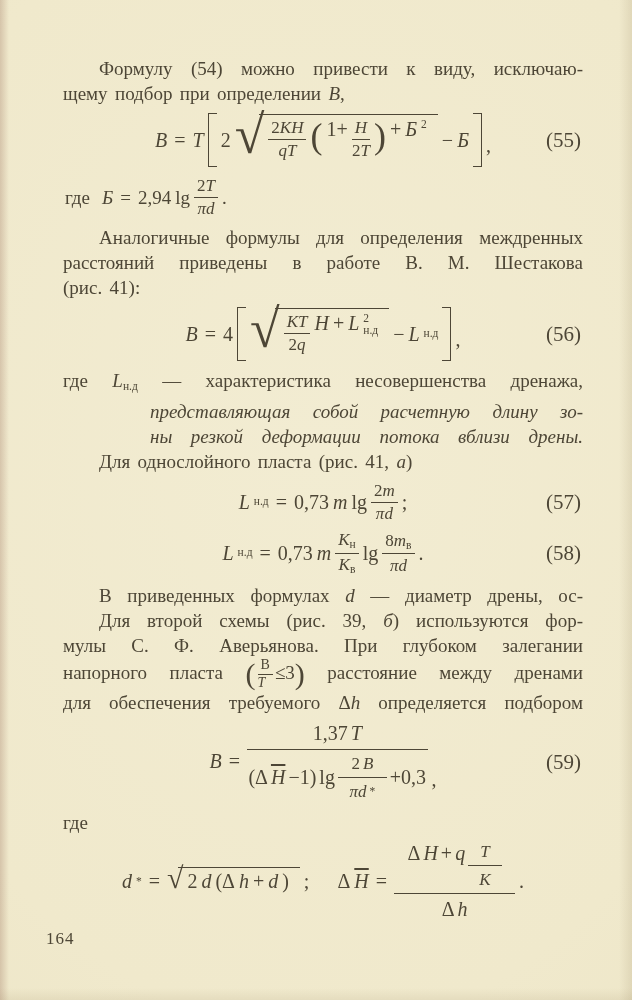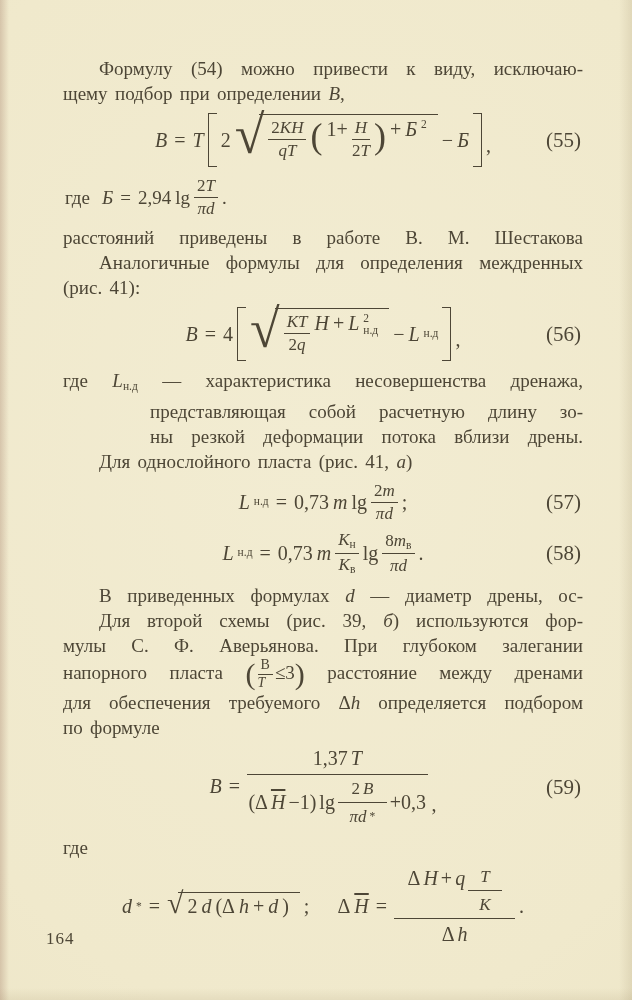--- a/index.html
+++ b/index.html
@@ -8,21 +8,21 @@
   .page { position:relative; width:632px; height:1000px; overflow:hidden; color:#4d4636;
     background: radial-gradient(130% 105% at 50% 45%, #f2ecd2 0%, #f0e9cc 55%, #eae2c2 100%); }
   .page::before { content:""; position:absolute; inset:0; pointer-events:none;
     background: linear-gradient(90deg, rgba(153,112,92,0.30) 0px, rgba(153,112,92,0) 9px),
                 linear-gradient(270deg, rgba(130,110,70,0.14) 0px, rgba(130,110,70,0) 13px),
                 linear-gradient(0deg, rgba(130,110,70,0.10) 0px, rgba(130,110,70,0) 12px); }
   .content { position:absolute; left:63px; top:56px; width:520px; font-size:19px; line-height:25px; word-spacing:0.14em; }
   .line { text-align:justify; }
   .jl { text-align-last:justify; }
   .ind { padding-left:36px; }
-  .hang { padding-left:87px; }
+  .hang { padding-left:87px;font-style:italic; }
   .it { font-style:italic; }
   .up { font-style:normal; }
   .ovl { text-decoration:overline; }
   .sb { font-size:11.5px; font-style:normal; vertical-align:-3px; }
   .sp { font-size:11.5px; font-style:normal; vertical-align:7px; }
 
   .eq { position:relative; display:flex; align-items:center; justify-content:center;
         margin:7px 0; font-size:20px; line-height:1.15; word-spacing:normal; }
   .eq > span { margin:0 2px; }
   .op { margin:0 5px !important; }
@@ -115,22 +115,22 @@
         <span class="op up">=</span>
         <span class="up">2,94</span>
       <span class="up">lg</span>
       <span class="fr">
           <span class="n"><span class="up">2</span><span class="it">T</span></span>
           <span class="d"><span class="it">πd</span></span>
         </span>
       <span class="up">.</span>
     </div>
 
+    <div class="line jl ind"><span>Аналогичные формулы для определения междренных</span></div>
     <div class="line jl"><span>расстояний приведены в работе В. М. Шестакова</span></div>
-    <div class="line jl ind"><span>Аналогичные формулы для определения междренных</span></div>
     <div class="line"><span>(рис. 41):</span></div>
 
     <div class="eq">
       <span class="it">B</span>
         <span class="op up">=</span>
         <span class="up">4</span>
       <span class="brk l"></span>
       <span class="sqrt sq-lg">
         <span class="sign">√</span>
         <span class="body">
@@ -194,21 +194,20 @@
       <span class="up">.</span>
       <span class="eqn">(58)</span>
     </div>
 
     <div class="line jl ind"><span>В приведенных формулах </span><span class="it">d</span><span> — диаметр дрены, ос-</span></div>
 
     <div class="line jl ind"><span>Для второй схемы (рис. 39, </span><span class="it">б</span><span>) используются фор-</span></div>
     <div class="line jl"><span>мулы С. Ф. Аверьянова. При глубоком залегании</span></div>
     <div class="line jl"><span>напорного пласта </span><span class="bigp-inl">(</span><span class="fr-inl"><span class="n">В</span><span class="d it">T</span></span><span>≤3</span><span class="bigp-inl">)</span><span> расстояние между дренами</span></div>
     <div class="line jl"><span>для обеспечения требуемого </span><span>Δ</span><span class="it">h</span><span> определяется подбором</span></div>
-    <div class="line"><span>по формуле</span></div>
 
     <div class="eq">
       <span class="it">B</span>
         <span class="op up">=</span>
       <span class="bigfr">
         <span class="n">
             <span class="up">1,37</span>
             <span class="it">T</span>
           </span>
         <span class="d">

